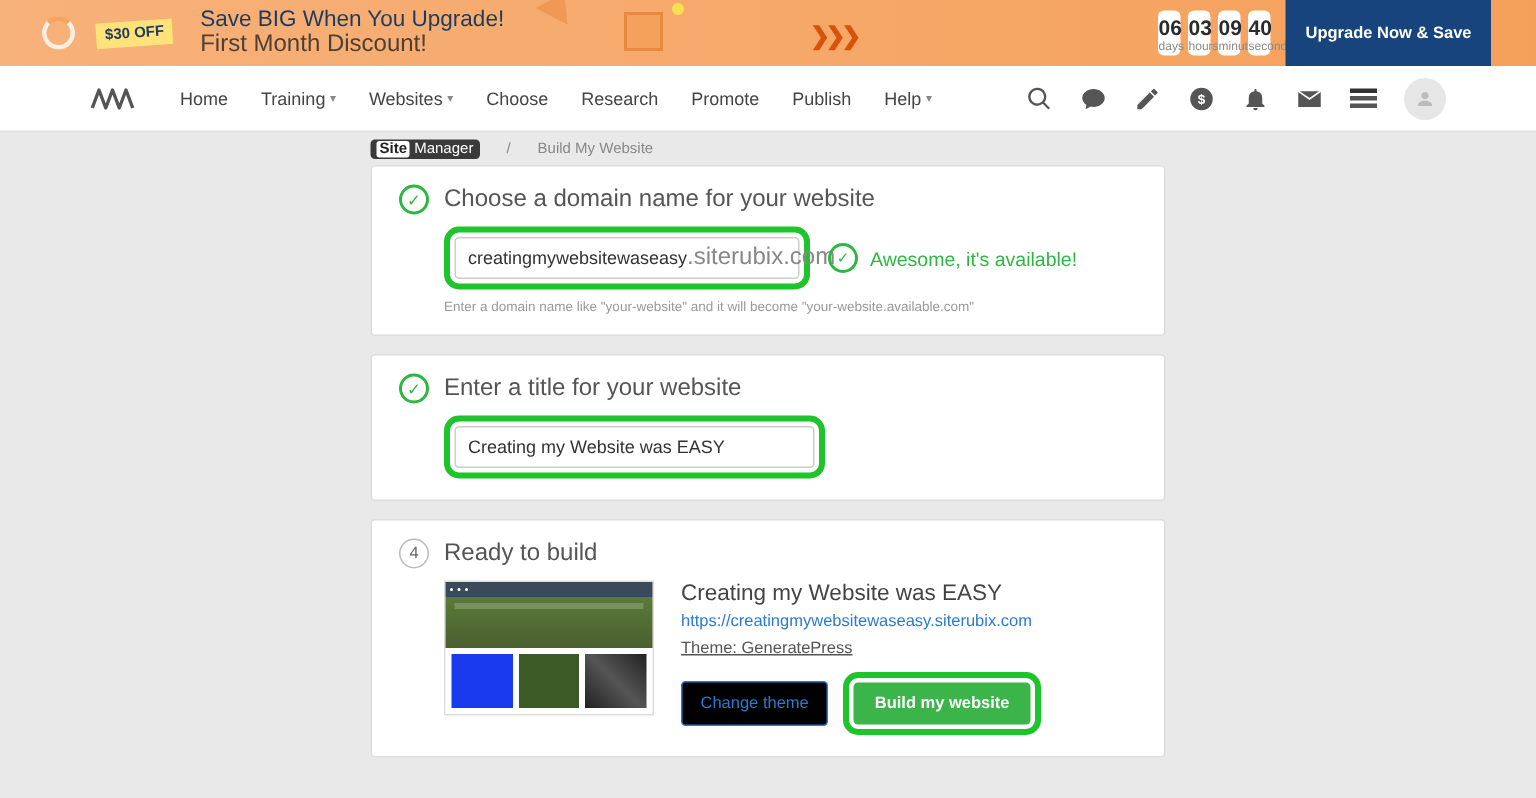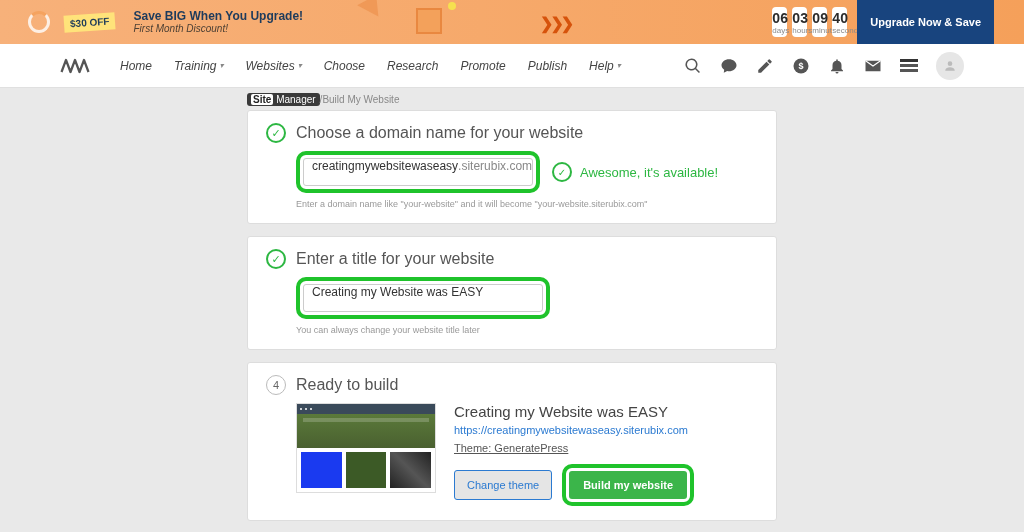--- a/index.html
+++ b/index.html
@@ -1,65 +1,65 @@
 <!DOCTYPE html>
 <html><head>
 <meta charset="utf-8">
 <style>
   * { box-sizing: border-box; margin: 0; padding: 0; font-family: -apple-system, BlinkMacSystemFont, "Segoe UI", Helvetica, Arial, sans-serif; }
   body { background: #e9e9e9; width: 1024px; height: 532px; overflow: hidden; }
 
   .promo-bar { background: linear-gradient(90deg,#f7b17a,#f5a05a); display:flex; align-items:center; height:44px; padding:0 30px 0 28px; position:relative; overflow:hidden; }
   .promo-spinner { width:22px; height:22px; border:3px solid #fff; border-top-color:#f5a05a; border-radius:50%; margin-right:14px; opacity:.8; }
   .promo-badge { background:#ffe37a; color:#1f3c5a; font-size:10px; font-weight:700; padding:3px 6px; transform:rotate(-4deg); margin-right:18px; }
-  .promo-headline { font-size:12px; font-weight:700; color:#1d3b5c; line-height:1.05; }
-  .promo-sub { font-size:10px; font-style:italic; color:#4d4034; }
+  .promo-headline { font-size:15px; font-weight:400; color:#1d3b5c; line-height:1.05; }
+  .promo-sub { font-size:16px; color:#4d4034; }
   .promo-dec { position:absolute; border:2px solid #e98840; }
   .dec-tri { left:360px; top:-6px; width:0; height:0; border:none; border-left:12px solid transparent; border-right:12px solid transparent; border-bottom:18px solid #e98840; transform:rotate(28deg); opacity:.5; }
   .dec-sq1 { left:416px; top:8px; width:26px; height:26px; background:#f3a15b; }
   .dec-dot { position:absolute; left:448px; top:2px; width:8px; height:8px; border-radius:50%; background:#f6e04f; }
   .dec-chev { position:absolute; left:540px; top:14px; color:#d6530c; font-weight:900; letter-spacing:-3px; font-size:16px; }
   .countdown { margin-left:auto; display:flex; gap:5px; margin-right:10px; }
   .cd-cell { background:#fff; border-radius:4px; width:15px; padding:3px 0 2px; text-align:center; }
   .cd-num { font-size:14px; font-weight:700; color:#2b2b2b; }
   .cd-lbl { font-size:8px; color:#8a8a8a; }
   .upgrade-btn { background:#18447e; color:#fff; font-size:11px; font-weight:600; padding:22px 13px; border-radius:4px; border:none; cursor:pointer; }
 
   .navbar { background:#fff; height:44px; display:flex; align-items:center; padding:0 60px; border-bottom:1px solid #e0e0e0; }
   .logo-box { width:30px; height:22px; margin-right:30px; display:flex; align-items:center; }
   .logo-box svg { width:100%; height:100%; }
   .nav-links { display:flex; gap:22px; }
-  .nav-link { font-size:12px; color:#444; cursor:pointer; display:flex; align-items:center; gap:3px;font-style:italic; }
+  .nav-link { font-size:12px; color:#444; cursor:pointer; display:flex; align-items:center; gap:3px; }
   .nav-caret { font-size:8px; color:#888; }
   .nav-icons { margin-left:auto; display:flex; align-items:center; gap:18px; }
   .nav-icon { width:18px; height:18px; fill:#555; cursor:pointer; }
   .env-icon { width:18px; height:14px; fill:#555; }
   .stripe { display:flex; flex-direction:column; gap:2px; width:18px; cursor:pointer; }
   .stripe span { height:3px; background:#555; }
   .stripe span:first-child { background:#333; }
   .avatar { width:28px; height:28px; border-radius:50%; background:#e6e6e6; display:flex; align-items:center; justify-content:center; }
   .avatar svg { width:14px; height:14px; fill:#bbb; }
 
   .content { width:530px; margin:5px auto 0; }
-  .crumbs { display:flex; align-items:center; gap:0; margin:3px 0 4px; font-size:10px; color:#888; }
+  .crumbs { display:flex; align-items:center; gap:18px; margin:3px 0 4px; font-size:10px; color:#888; }
   .site-tag { background:#3a3a3a; color:#fff; padding:1px 4px; border-radius:3px; font-size:10px; }
   .site-tag b { background:#fff; color:#222; padding:0 2px; border-radius:2px; font-weight:700; }
 
   .panel { background:#fff; border:1px solid #ddd; border-radius:3px; padding:12px 18px 14px; margin-bottom:12px; }
   .panel-head { display:flex; align-items:center; gap:10px; margin-bottom:8px; }
   .step-circle { width:20px; height:20px; border:2px solid #2db742; border-radius:50%; display:flex; align-items:center; justify-content:center; color:#2db742; font-size:11px; }
   .step-num { width:20px; height:20px; border:1px solid #bbb; border-radius:50%; display:flex; align-items:center; justify-content:center; font-size:11px; color:#666; }
   .panel-title { font-size:16px; color:#555; }
   .panel-body { padding-left:30px; }
 
   .dom-row { display:flex; align-items:center; gap:12px; }
   .hl-box { border:4px solid #1fc32b; border-radius:10px; padding:3px; display:flex; align-items:center; }
-  .input-like { background:#fff; border:1px solid #ccc; border-radius:3px; height:28px; display:flex; align-items:flex-start; padding:0 8px; font-size:12px; color:#333; }
+  .input-like { background:#fff; border:1px solid #ccc; border-radius:3px; height:28px; display:flex; align-items:center; padding:0 8px; font-size:12px; color:#333; }
   .dom-input { width:230px; }
-  .suffix { color:#888; margin-left:auto; font-size:12px; }
+  .suffix { color:#888; margin-left:auto; font-size:16px; }
   .avail-row { display:flex; align-items:center; gap:8px; }
   .avail-circle { width:20px; height:20px; border:2px solid #2db742; border-radius:50%; display:flex; align-items:center; justify-content:center; color:#2db742; font-size:10px; }
   .avail-text { color:#2db742; font-size:13px; font-weight:500; }
   .hint { font-size:9px; color:#999; margin-top:6px; }
 
   .title-input { width:240px; }
 
   .ready-row { display:flex; gap:18px; align-items:flex-start; }
   .theme-thumb { width:140px; height:90px; border:1px solid #ddd; display:flex; flex-direction:column; }
   .tt-top { height:10px; background:#3a4a5a; display:flex; align-items:center; padding:0 3px; gap:3px; }
@@ -70,21 +70,21 @@
   .tt-cell { flex:1; background:#111; }
   .tt-cell.b { background:#1a3af0; }
   .tt-cell.g { background:#3c5a26; }
   .tt-cell.m { background:linear-gradient(45deg,#222,#555,#222); }
 
   .ready-info { flex:1; }
   .ready-title { font-size:15px; color:#444; margin-bottom:4px; }
   .ready-url { font-size:11px; color:#2b7ad1; margin-bottom:6px; }
   .ready-theme { font-size:11px; color:#555; margin-bottom:10px;text-decoration:underline; }
   .btn-row { display:flex; gap:10px; align-items:center; }
-  .btn-outline { border:1px solid #2b7ad1; color:#2b7ad1; background:#e5e5e5; font-size:11px; padding:8px 12px; border-radius:3px; cursor:pointer; }
+  .btn-outline { border:1px solid #2b7ad1; color:#2b7ad1; background:#000000; font-size:11px; padding:8px 12px; border-radius:3px; cursor:pointer; }
   .btn-build { background:#3bb54a; color:#fff; font-size:11px; font-weight:600; padding:8px 14px; border:none; border-radius:3px; cursor:pointer; }
 </style>
 </head>
 <body>
 
 <div class="promo-bar">
   <div class="promo-spinner"></div>
   <div class="promo-badge">$30 OFF</div>
   <div>
     <div class="promo-headline">Save BIG When You Upgrade!</div>
@@ -202,36 +202,35 @@
           <div class="input-like dom-input">
             <span>creatingmywebsitewaseasy</span>
             <span class="suffix">.siterubix.com</span>
           </div>
         </div>
         <div class="avail-row">
           <div class="avail-circle">✓</div>
           <span class="avail-text">Awesome, it's available!</span>
         </div>
       </div>
-      <div class="hint">Enter a domain name like "your-website" and it will become "your-website.siterubix.com"</div>
+      <div class="hint">Enter a domain name like "your-website" and it will become "your-website.available.com"</div>
     </div>
   </div>
 
   <div class="panel">
     <div class="panel-head">
       <div class="step-circle">✓</div>
       <div class="panel-title">Enter a title for your website</div>
     </div>
     <div class="panel-body">
       <div class="hl-box" style="display:inline-flex;">
         <div class="input-like title-input">
           <span>Creating my Website was EASY</span>
         </div>
       </div>
-      <div class="hint">You can always change your website title later</div>
     </div>
   </div>
 
   <div class="panel">
     <div class="panel-head">
       <div class="step-num">4</div>
       <div class="panel-title">Ready to build</div>
     </div>
     <div class="panel-body">
       <div class="ready-row">

